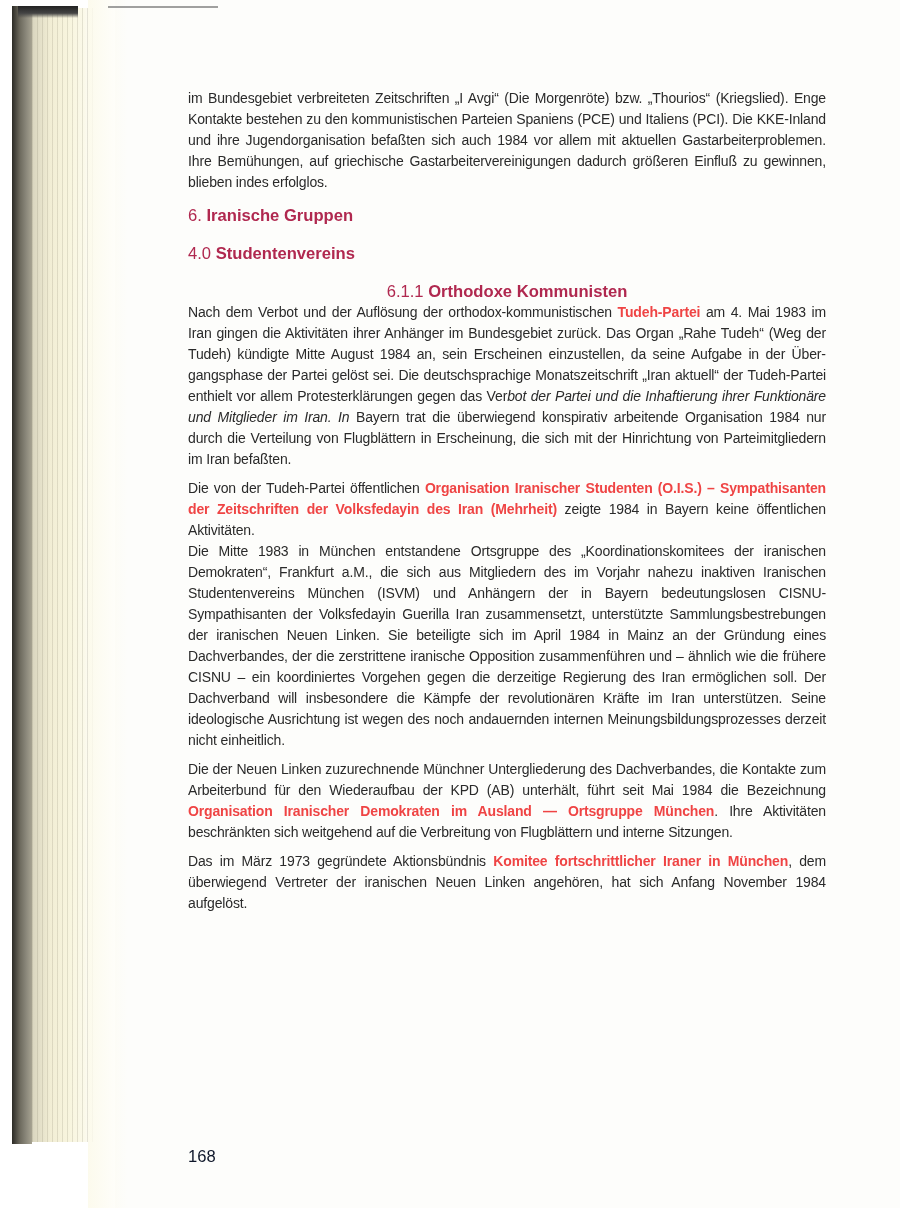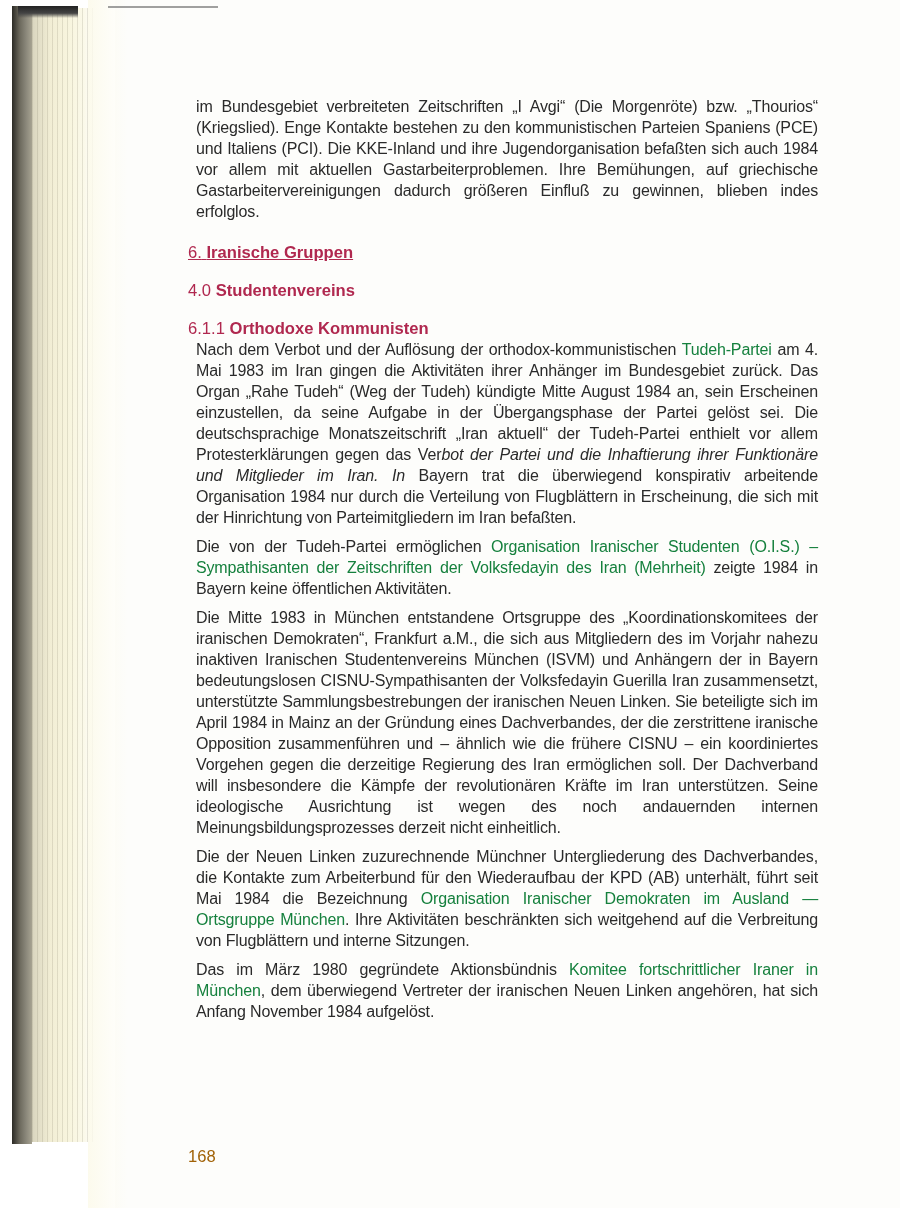--- a/index.html
+++ b/index.html
@@ -66,51 +66,51 @@
       background: #777;
       opacity: 0.7;
     }
     .page {
       position: absolute;
       left: 188px;
       top: 88px;
       width: 638px;
     }
     .para {
-      margin: 8px;
-      font-size: 16px;
+      margin: 0;
+      font-size: 14px;
       line-height: 21px;
       text-align: justify;
       hyphens: manual;
       letter-spacing: -0.15px;
     }
     .para + .para { margin-top: 8px; }
-    .para b { font-weight: normal; color: #15803d; }
+    .para b { font-weight: bold; color: #ef4444; }
     .para i { font-style: italic; }
     .heading {
       margin: 0;
       font-size: 16.6px;
       line-height: 21px;
       font-weight: bold;
       color: #b0284f;
     }
     .heading .num {
       font-weight: normal;
     }
-    .h-sec { margin-top: 20px; text-decoration: underline; }
+    .h-sec { margin-top: 12px; }
     .h-sub { margin-top: 17px; }
-    .h-subsub { margin-top: 17px; }
+    .h-subsub { margin-top: 17px; text-align: center; }
     .h-subsub2 { margin-top: 30px; }
     .page-number {
       position: absolute;
       left: 188px;
       top: 1146px;
       font-size: 16.6px;
       line-height: 21px;
-      color: #a16207;
+      color: #0f172a;
     }
   </style>
 </head>
 <body>
 
 <div class="book-edge">
   <div class="cover"></div>
   <div class="pages"></div>
   <div class="top-dark"></div>
   <div class="fade"></div>
@@ -136,31 +136,31 @@
   <h4 class="heading h-subsub">
     <span class="num">6.1.1</span>
     <span>Orthodoxe Kommunisten</span>
   </h4>
 
   <p class="para" style="margin-top:0">
     <span>Nach dem Verbot und der Auflösung der orthodox-kommunistischen </span><b>Tudeh-Partei</b><span> am 4. Mai 1983 im Iran gingen die Aktivitäten ihrer Anhänger im Bundes­gebiet zurück. Das Organ „Rahe Tudeh“ (Weg der Tudeh) kündigte Mitte Au­gust 1984 an, sein Erscheinen einzustellen, da seine Aufgabe in der Über­gangsphase der Partei gelöst sei. Die deutschsprachige Monatszeitschrift „Iran aktuell“ der Tudeh-Partei enthielt vor allem Protesterklärungen gegen das Ver­</span><i>bot der Partei und die Inhaftierung ihrer Funktionäre und Mitglieder im Iran. In</i><span> Bayern trat die überwiegend konspirativ arbeitende Organisation 1984 nur durch die Verteilung von Flugblättern in Erscheinung, die sich mit der Hinrich­tung von Parteimitgliedern im Iran befaßten.</span>
   </p>
 
   <p class="para">
-    <span>Die von der Tudeh-Partei ermöglichen </span><b>Organisation Iranischer Studenten (O.I.S.) – Sympathisanten der Zeitschriften der Volksfedayin des Iran (Mehrheit)</b><span> zeigte 1984 in Bayern keine öffentlichen Aktivitäten.</span>
+    <span>Die von der Tudeh-Partei öffentlichen </span><b>Organisation Iranischer Studenten (O.I.S.) – Sympathisanten der Zeitschriften der Volksfedayin des Iran (Mehrheit)</b><span> zeigte 1984 in Bayern keine öffentlichen Aktivitäten.</span>
   </p>
 
 
   <p class="para" style="margin-top:0">
     <span>Die Mitte 1983 in München entstandene Ortsgruppe des „Koordinationskomi­tees der iranischen Demokraten“, Frankfurt a.M., die sich aus Mitgliedern des im Vorjahr nahezu inaktiven Iranischen Studentenvereins München (ISVM) und Anhängern der in Bayern bedeutungslosen CISNU-Sympathisanten der Volks­fedayin Guerilla Iran zusammensetzt, unterstützte Sammlungsbestrebungen der iranischen Neuen Linken. Sie beteiligte sich im April 1984 in Mainz an der Gründung eines Dachverbandes, der die zerstrittene iranische Opposition zu­sammenführen und – ähnlich wie die frühere CISNU – ein koordiniertes Vorge­hen gegen die derzeitige Regierung des Iran ermöglichen soll. Der Dachver­band will insbesondere die Kämpfe der revolutionären Kräfte im Iran unterstüt­zen. Seine ideologische Ausrichtung ist wegen des noch andauernden internen Meinungsbildungsprozesses derzeit nicht einheitlich.</span>
   </p>
 
   <p class="para">
     <span>Die der Neuen Linken zuzurechnende Münchner Untergliederung des Dachver­bandes, die Kontakte zum Arbeiterbund für den Wiederaufbau der KPD (AB) unterhält, führt seit Mai 1984 die Bezeichnung </span><b>Organisation Iranischer Demo­kraten im Ausland — Ortsgruppe München</b><span>. Ihre Aktivitäten beschränkten sich weitgehend auf die Verbreitung von Flugblättern und interne Sitzungen.</span>
   </p>
 
   <p class="para">
-    <span>Das im März 1980 gegründete Aktionsbündnis </span><b>Komitee fortschrittlicher Iraner in München</b><span>, dem überwiegend Vertreter der iranischen Neuen Linken angehö­ren, hat sich Anfang November 1984 aufgelöst.</span>
+    <span>Das im März 1973 gegründete Aktionsbündnis </span><b>Komitee fortschrittlicher Iraner in München</b><span>, dem überwiegend Vertreter der iranischen Neuen Linken angehö­ren, hat sich Anfang November 1984 aufgelöst.</span>
   </p>
 
 </div>
 
 <div class="page-number">168</div>
 
 </body></html>

